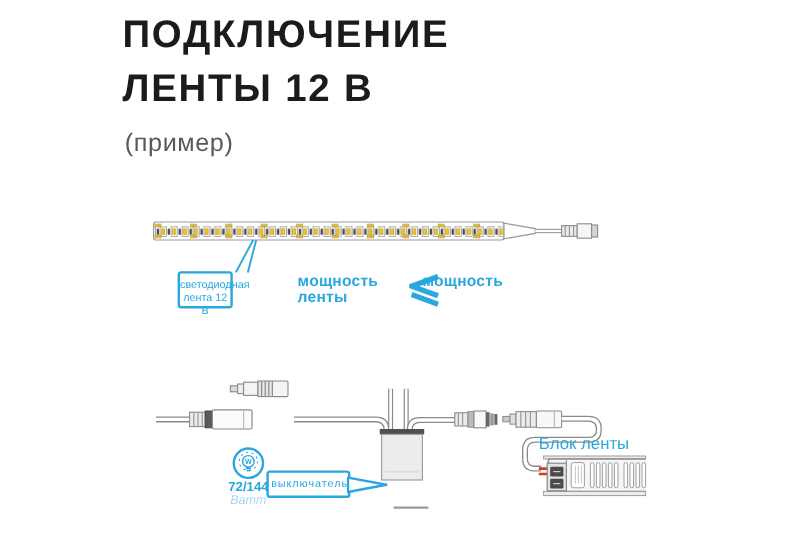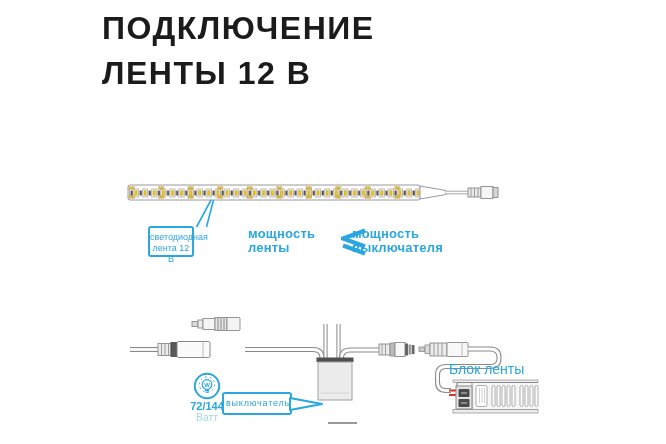--- a/index.html
+++ b/index.html
@@ -35,33 +35,34 @@
     font-weight:600;text-align:left;letter-spacing:0.2px;
   }
   .rule-left{left:248px;top:227px;width:88px;}
   .rule-right{left:352px;top:227px;width:92px;}
   .rule-op{position:absolute;left:341px;top:228px;}
   
   .watt-icon{position:absolute;left:193px;top:372px;}
   .watt-value{position:absolute;left:186px;top:400px;width:42px;text-align:center;
     font-size:11px;font-weight:700;color:#29a7de;}
   .watt-unit{position:absolute;left:186px;top:411px;width:42px;text-align:center;
-    font-size:10.5px;color:#a5d8f0;}
+    font-size:10.5px;color:#a5d8f0;font-style:italic;}
   
   .psu-label{
     position:absolute;left:449px;top:361px;width:89px;overflow:hidden;white-space:nowrap;
     font-size:14px;color:#29a7de;
   }
 </style>
 </head>
 <body>
 
 <div class="stage">
 
   <h1 class="title"><span>ПОДКЛЮЧЕНИЕ</span><br><span>ЛЕНТЫ 12 В</span></h1>
+  <div class="subtitle">(пример)</div>
 
   <svg class="strip-svg" width="440" height="100" viewBox="0 0 440 100">
     <defs>
       <pattern id="cells" x="30" y="17" width="9.1" height="12" patternUnits="userSpaceOnUse">
         <rect x="0.6" y="3.5" width="2" height="5" rx="0.5" fill="#4a4a4a"></rect>
         <rect x="3.4" y="2" width="5.2" height="8" fill="#ffffff" stroke="#9a9a9a" stroke-width="0.7"></rect>
         <rect x="4.7" y="3.8" width="2.6" height="4.4" fill="#f2c71d" stroke="#b98e12" stroke-width="0.5"></rect>
       </pattern>
       <pattern id="pads" x="28" y="16" width="29.5" height="13" patternUnits="userSpaceOnUse">
         <rect x="1" y="0.8" width="2.4" height="2.4" fill="#e8c341" stroke="#a8821c" stroke-width="0.4"></rect>
@@ -102,21 +103,20 @@
   <div class="rule-text rule-left">
     <span>мощность</span><br>
     <span>ленты</span>
   </div>
   <svg class="rule-op" width="26" height="28" viewBox="0 0 26 28">
     <polyline points="24,2.5 2,10.5 24,18.5" fill="none" stroke="#29a7de" stroke-width="4.4"></polyline>
     <line x1="2" y1="17.5" x2="24" y2="25.5" stroke="#29a7de" stroke-width="4.4"></line>
   </svg>
   <div class="rule-text rule-right">
     <span>мощность</span><br>
-    <span>выключателя</span>
   </div>
 
   <svg class="wiring-svg" width="566" height="144" viewBox="0 0 566 144">
 
     <g>
       <rect x="92" y="21.5" width="6" height="5" fill="#d9d9d9" stroke="#8a8a8a" stroke-width="0.9"></rect>
       <rect x="98" y="20" width="5" height="8" fill="#ededed" stroke="#8a8a8a" stroke-width="0.9"></rect>
       <rect x="103" y="18.5" width="12" height="11" fill="#f4f4f4" stroke="#8a8a8a" stroke-width="0.9"></rect>
       <rect x="115" y="17.5" width="12" height="13" fill="#e6e6e6" stroke="#8a8a8a" stroke-width="0.9"></rect>
       <line x1="118" y1="17.5" x2="118" y2="30.5" stroke="#8a8a8a" stroke-width="1"></line>

